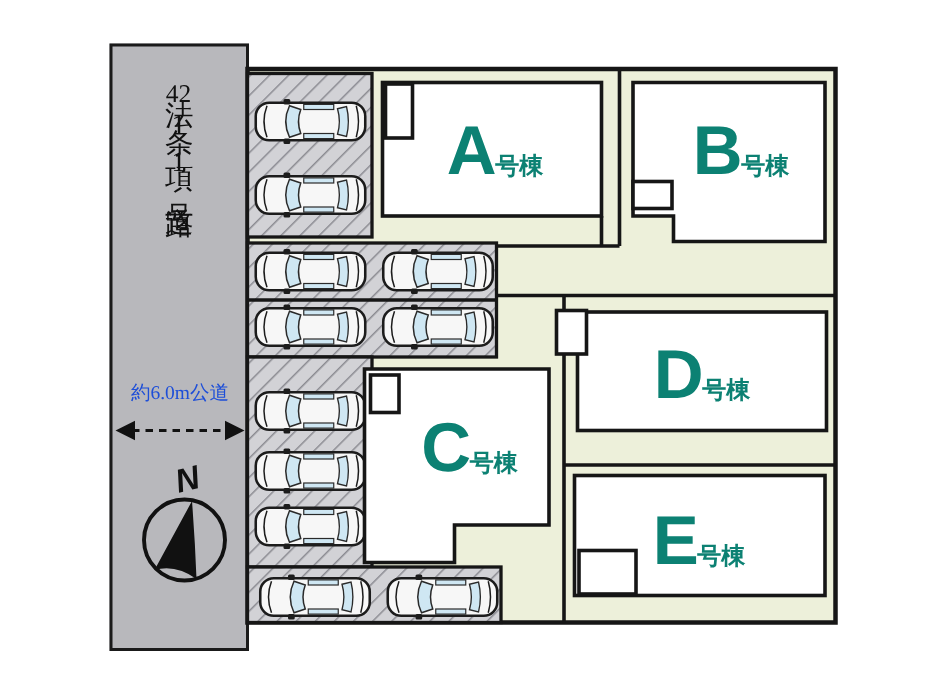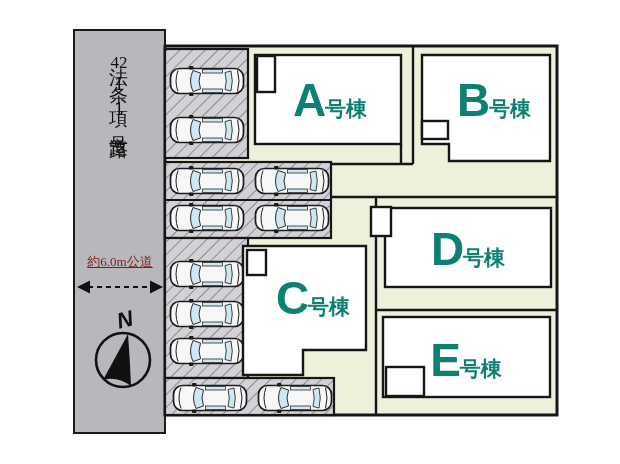--- a/index.html
+++ b/index.html
@@ -15,33 +15,33 @@
   }
   .road-law-label{
     position:absolute;left:119px;top:52px;transform:translateX(-50%);
     writing-mode:vertical-rl;text-orientation:upright;
     font-family:"Liberation Serif",serif;font-size:19px;line-height:1;
     letter-spacing:2px;color:#111;white-space:nowrap;
   }
   .tcy{text-combine-upright:all;font-size:17px;}
   .road-width-label{
     position:absolute;left:120px;top:262px;transform:translate(-50%,-50%);
-    font-family:"Liberation Serif",serif;font-size:13px;color:#7f1d1d;white-space:nowrap;text-decoration:underline;
+    font-family:"Liberation Serif",serif;font-size:13px;color:#1d4ed8;white-space:nowrap;
   }
   .north-label{
     position:absolute;left:125px;top:320px;transform:translate(-50%,-50%) rotate(-14deg);
     font-style:italic;font-weight:900;font-size:22px;color:#111;
   }
   
   .bldg-label{
     position:absolute;display:flex;align-items:baseline;transform:translate(-50%,-50%);
     color:#0c8173;white-space:nowrap;
   }
   .bldg-label .letter{font-size:46px;font-weight:900;letter-spacing:-1px;line-height:1;}
-  .bldg-label .suffix{font-size:21px;font-weight:800;line-height:1;}
+  .bldg-label .suffix{font-size:16px;font-weight:800;line-height:1;}
 </style>
 </head>
 <body>
 
 <div id="stage">
 
   <div class="road"></div>
 
   <svg width="620" height="464" viewBox="0 0 620 464">
     <defs>

